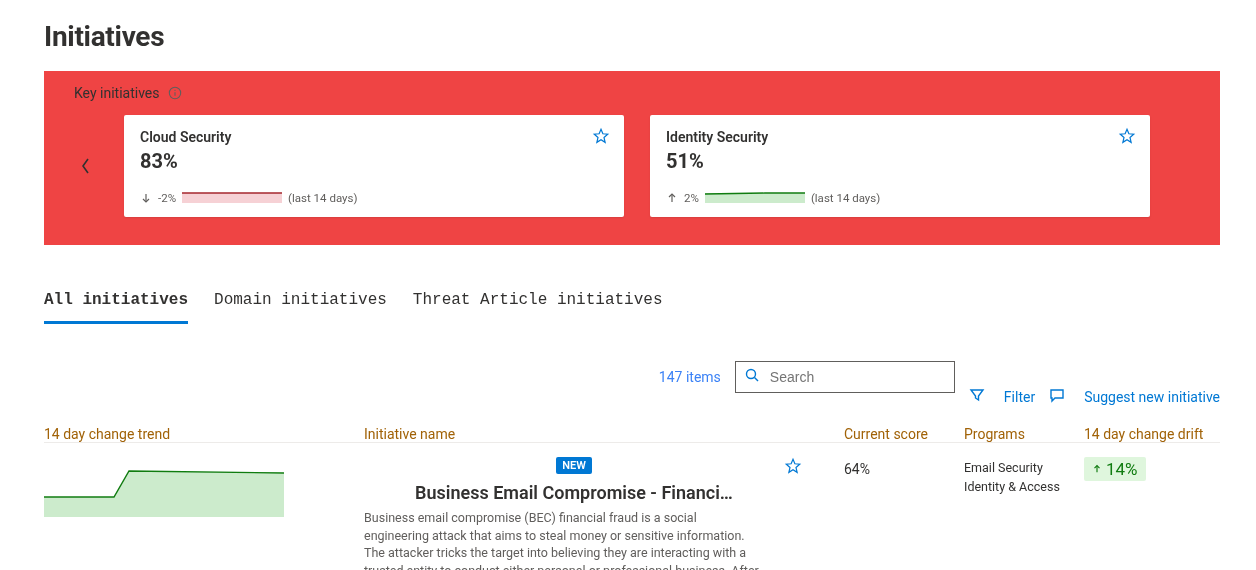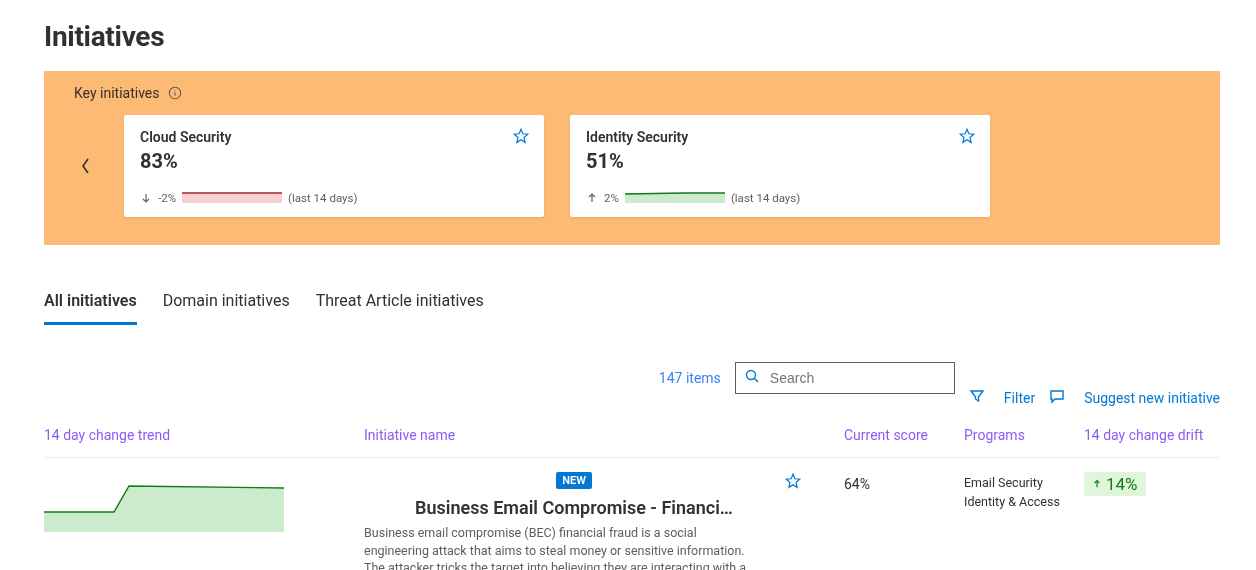--- a/index.html
+++ b/index.html
@@ -18,21 +18,21 @@
   .page::-webkit-scrollbar { width: 18px; }
   .page::-webkit-scrollbar-thumb { background: #c8c6c4; border-radius: 2px; }
   .page::-webkit-scrollbar-track { background: #f3f2f1; }
   .page-title {
     font-size: 28px;
     font-weight: 700;
     margin: 0 0 18px 0;
     letter-spacing: -0.3px;
   }
   .key-panel {
-    background: #fdba74;
+    background: #ef4444;
     padding: 14px 30px 28px 30px;
     position: relative;
   }
   .key-header {
     display: flex;
     align-items: center;
     gap: 8px;
     font-size: 14px;
     margin-bottom: 14px;
   }
@@ -46,21 +46,21 @@
     display: flex;
     align-items: center;
     justify-content: center;
     width: 24px;
     color: #605e5c;
     cursor: pointer;
   }
   .card {
     background: #ffffff;
     border-radius: 2px;
-    width: 420px;
+    width: 500px;
     padding: 14px 16px 12px 16px;
     box-shadow: 0 1px 2px rgba(0,0,0,0.10);
     position: relative;
   }
   .card-star {
     position: absolute;
     top: 12px;
     right: 14px;
     color: #0078d4;
     cursor: pointer;
@@ -86,20 +86,21 @@
   .spark {
     width: 100px;
     height: 14px;
   }
   .last-label { color: #605e5c; }
   .tabs {
     display: flex;
     gap: 26px;
     margin-top: 40px;
     border-bottom: 1px solid transparent;
+    font-family: Liberation Mono, monospace;
   }
   .tab {
     font-size: 16px;
     padding: 6px 0 12px 0;
     cursor: pointer;
     color: #323130;
   }
   .tab.active {
     font-weight: 600;
     border-bottom: 3px solid #0078d4;
@@ -143,22 +144,21 @@
   .table {
     margin-top: 20px;
   }
   .thead, .trow {
     display: grid;
     grid-template-columns: 320px 420px 60px 120px 120px 120px;
     align-items: flex-start;
   }
   .thead {
     font-size: 14px;
-    color: #8b5cf6;
-    padding-bottom: 14px;
+    color: #a16207;
     border-bottom: 1px solid #edebe9;
   }
   .trow {
     padding-top: 14px;
   }
   .miniplot {
     width: 240px;
     height: 60px;
   }
   .name-cell .title-row {

